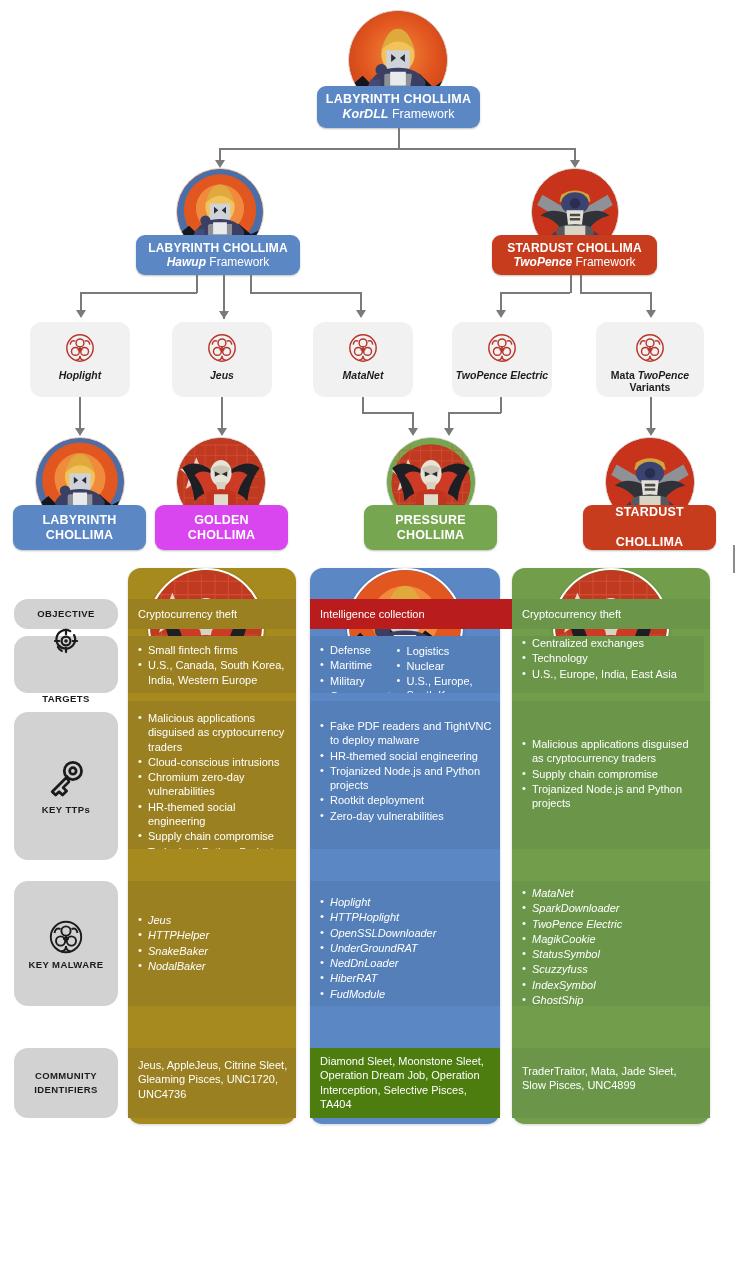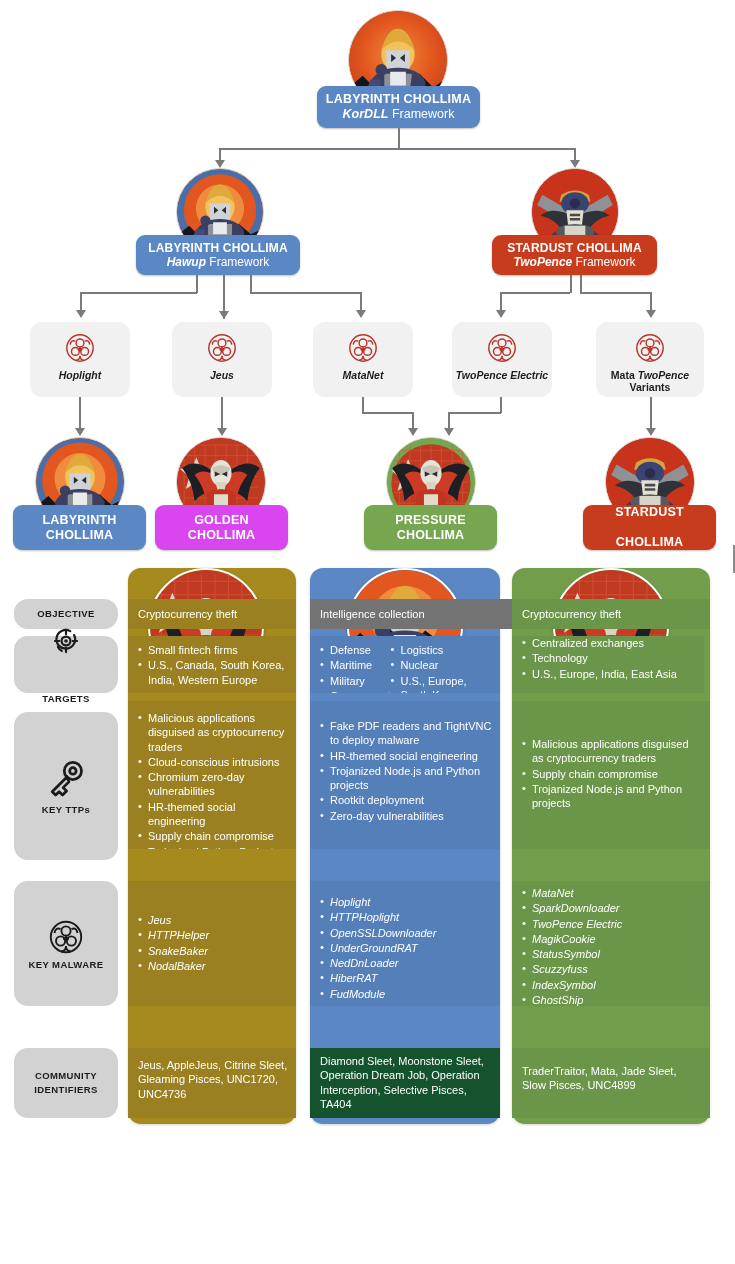--- a/index.html
+++ b/index.html
@@ -152,21 +152,21 @@
     margin-bottom: 1px;
   }
   .cell li:before {
     content: "\2022";
     position: absolute;
     left: 0; top: -1px;
     font-size: 11px;
   }
   .cell.ital li { font-style: italic; }
   .cell .plain { padding-left: 0; }
-  .cell .two-col { display: flex; gap: 0; }
+  .cell .two-col { display: flex; gap: 6px; align-items: center; }
   .cell .two-col ul { flex: 1 1 auto; }
 </style>
 </head>
 <body>
 
 <div id="tree">
 
   <div class="node">
     <div class="avatar" style="left:348px; top:10px; width:100px; height:100px;">
       <svg viewBox="0 0 100 100">
@@ -631,21 +631,21 @@
       <rect x="44" y="78" width="12" height="11" fill="#a8301c"></rect>
       <path d="M26 84 q-6 6 -4 16 l10 0z" fill="#1e1f24"></path>
       <path d="M74 84 q6 6 4 16 l-10 0z" fill="#1e1f24"></path>
     </svg>
   </div>
   <div class="col-head" style="left:512px; top:88px; width:198px; height:28px;">PRESSURE CHOLLIMA</div>
 
   <div class="cell" style="left:128px; top:31px; width:168px; height:30px; background:#9a8020; display:flex; align-items:center;">
     <span>Cryptocurrency theft</span>
   </div>
-  <div class="cell" style="left:310px; top:31px; width:204px; height:30px; background:#737373; display:flex; align-items:center;">
+  <div class="cell" style="left:310px; top:31px; width:204px; height:30px; background:#b91c1c; display:flex; align-items:center;">
     <span>Intelligence collection</span>
   </div>
   <div class="cell" style="left:512px; top:31px; width:198px; height:30px; background:#6b964a; display:flex; align-items:center;">
     <span>Cryptocurrency theft</span>
   </div>
 
   <div class="cell" style="left:128px; top:68px; width:168px; height:57px; background:#9a8020;">
     <ul>
       <li>Small fintech firms</li>
       <li>U.S., Canada, South Korea, India, Western Europe</li>
@@ -730,20 +730,20 @@
       <li>Scuzzyfuss</li>
       <li>IndexSymbol</li>
       <li>GhostShip</li>
 
     </ul>
   </div>
 
   <div class="cell" style="left:128px; top:480px; width:168px; height:70px; background:#9a8020; padding-top:10px;">
     <div class="plain">Jeus, AppleJeus, Citrine Sleet, Gleaming Pisces, UNC1720, UNC4736</div>
   </div>
-  <div class="cell" style="left:310px; top:480px; width:190px; height:70px; background:#14532d; padding-top:6px;">
+  <div class="cell" style="left:310px; top:480px; width:190px; height:70px; background:#4d7c0f; padding-top:6px;">
     <div class="plain">Diamond Sleet, Moonstone Sleet, Operation Dream Job, Operation Interception, Selective Pisces, TA404</div>
   </div>
   <div class="cell" style="left:512px; top:480px; width:198px; height:70px; background:#6b964a; padding-top:16px;">
     <div class="plain">TraderTraitor, Mata, Jade Sleet, Slow Pisces, UNC4899</div>
   </div>
 
 </div>
 
 </body></html>

